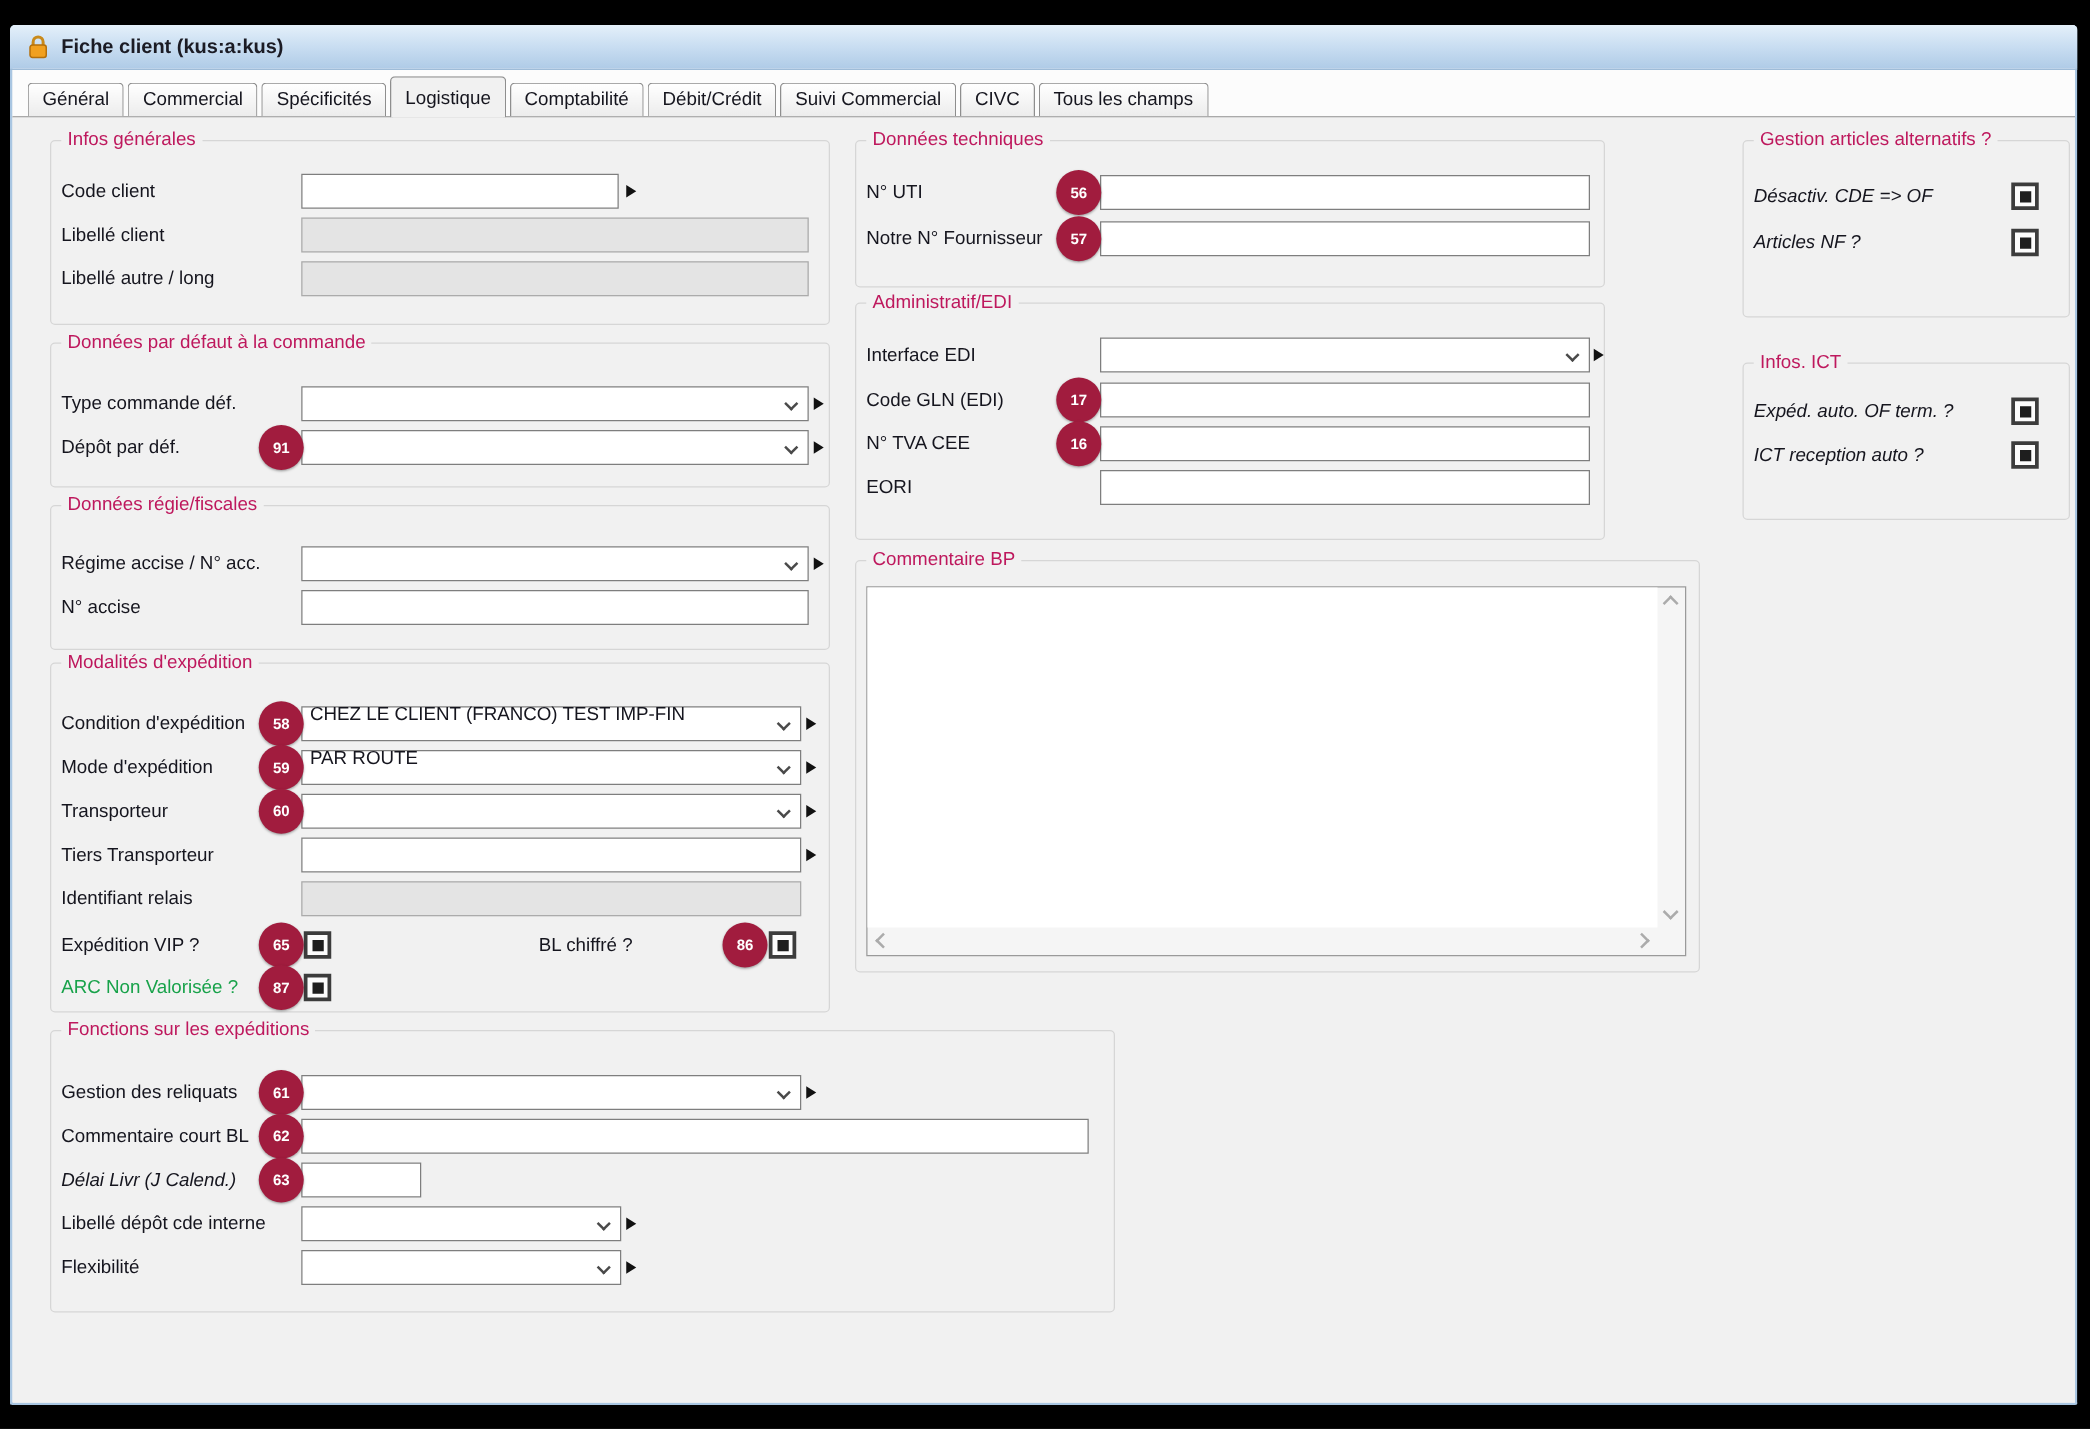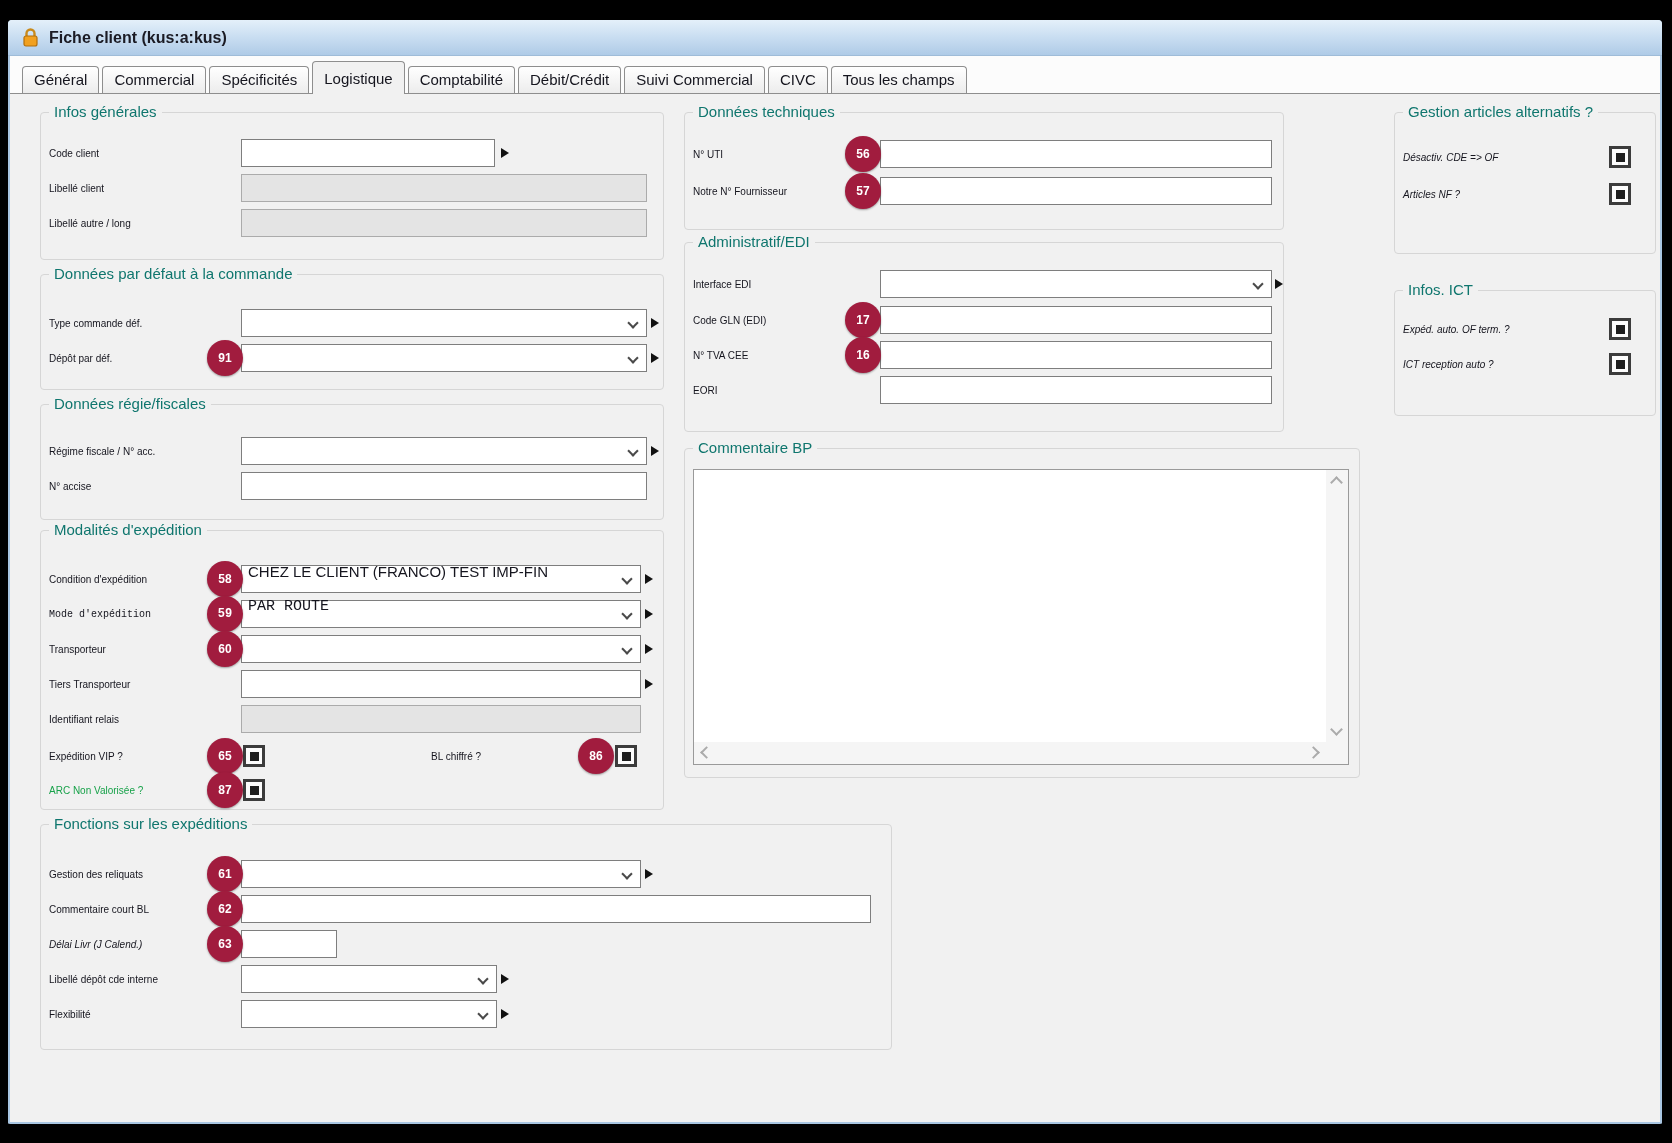--- a/index.html
+++ b/index.html
@@ -17,24 +17,24 @@
   .tabstrip { position:absolute; left:0; top:36px; width:100%; height:38px; background:#FCFCFC;
               display:flex; align-items:flex-end; padding-left:12px; border-bottom:1px solid #8E8E8E; }
   .tab { border:1px solid #8E8E8E; border-bottom:none; border-radius:4px 4px 0 0;
          background:linear-gradient(#FFFFFF,#ECECEC); height:27px; padding:4px 11px 0 11px;
          font-size:15px; color:#15151E; margin-right:3px; white-space:nowrap; cursor:default; }
   .tab.active { background:#F1F1F1; height:33px; padding-top:8px; margin-bottom:-1px; position:relative; z-index:2; }
   
   .content { position:absolute; left:0; top:74px; right:0; bottom:0; background:#F1F1F1; }
   .group { position:absolute; border:1px solid #D6D6D6; border-radius:4px; }
   .group > .legend { position:absolute; top:-10px; left:8px; background:#F1F1F1; padding:0 5px;
-                     font-size:15px; color:#0f766e; white-space:nowrap; }
+                     font-size:15px; color:#be185d; white-space:nowrap; }
   .frow { position:absolute; left:0; right:0; height:28px; }
   .flabel { position:absolute; left:8px; top:50%; transform:translateY(-50%);
-            font-size:10px; color:#15151E; white-space:nowrap; }
+            font-size:15px; color:#15151E; white-space:nowrap; }
   .flabel.italic { font-style:italic; }
   .flabel.green { color:#18A24A; }
   .tbox { position:absolute; top:0; height:28px; border:1px solid #7E7E7E; background:#FFF;
           font-family:"Liberation Sans", sans-serif; font-size:15px; color:#15151E; padding:0 6px; z-index:1; }
   .tbox.disabled { background:#E4E4E4; border-color:#ABABAB; }
   .select { position:absolute; top:0; height:28px; border:1px solid #7E7E7E; background:#FFF;
             display:flex; align-items:center; padding:0 26px 16px 6px; z-index:1; }
   .select .val { font-size:15px; color:#15151E; white-space:nowrap; overflow:hidden; }
   .chev { position:absolute; right:9px; top:9px; width:8px; height:8px;
           border-right:2px solid #4A4A4A; border-bottom:2px solid #4A4A4A; transform:rotate(45deg); }
@@ -126,21 +126,21 @@
           <span class="val"></span>
           <span class="chev"></span>
         </div>
         <span class="arrow-right" style="left:610px;"></span>
       </div>
     </div>
 
     <div class="group" style="left:30px;top:310px;width:624px;height:116px;">
       <span class="legend">Données régie/fiscales</span>
       <div class="frow" style="top:32px;">
-        <span class="flabel">Régime fiscale / N° acc.</span>
+        <span class="flabel">Régime accise / N° acc.</span>
         <div class="select" style="left:200px;width:406px;">
           <span class="val"></span>
           <span class="chev"></span>
         </div>
         <span class="arrow-right" style="left:610px;"></span>
       </div>
       <div class="frow" style="top:67px;">
         <span class="flabel">N° accise</span>
         <input class="tbox" style="left: 200px; width: 406px;" value="">
       </div>
@@ -150,21 +150,21 @@
       <span class="legend">Modalités d'expédition</span>
       <div class="frow" style="top:34px;">
         <span class="flabel">Condition d'expédition</span>
         <span class="badge" style="left:166px;">58</span>
         <div class="select" style="left:200px;width:400px;">
           <span class="val">CHEZ LE CLIENT (FRANCO) TEST IMP-FIN</span>
           <span class="chev"></span>
         </div>
         <span class="arrow-right" style="left:604px;"></span>
       </div>
-      <div class="frow" style="top:69px;font-family:Liberation Mono, monospace;">
+      <div class="frow" style="top:69px;">
         <span class="flabel">Mode d'expédition</span>
         <span class="badge" style="left:166px;">59</span>
         <div class="select" style="left:200px;width:400px;">
           <span class="val">PAR ROUTE</span>
           <span class="chev"></span>
         </div>
         <span class="arrow-right" style="left:604px;"></span>
       </div>
       <div class="frow" style="top:104px;">
         <span class="flabel">Transporteur</span>

